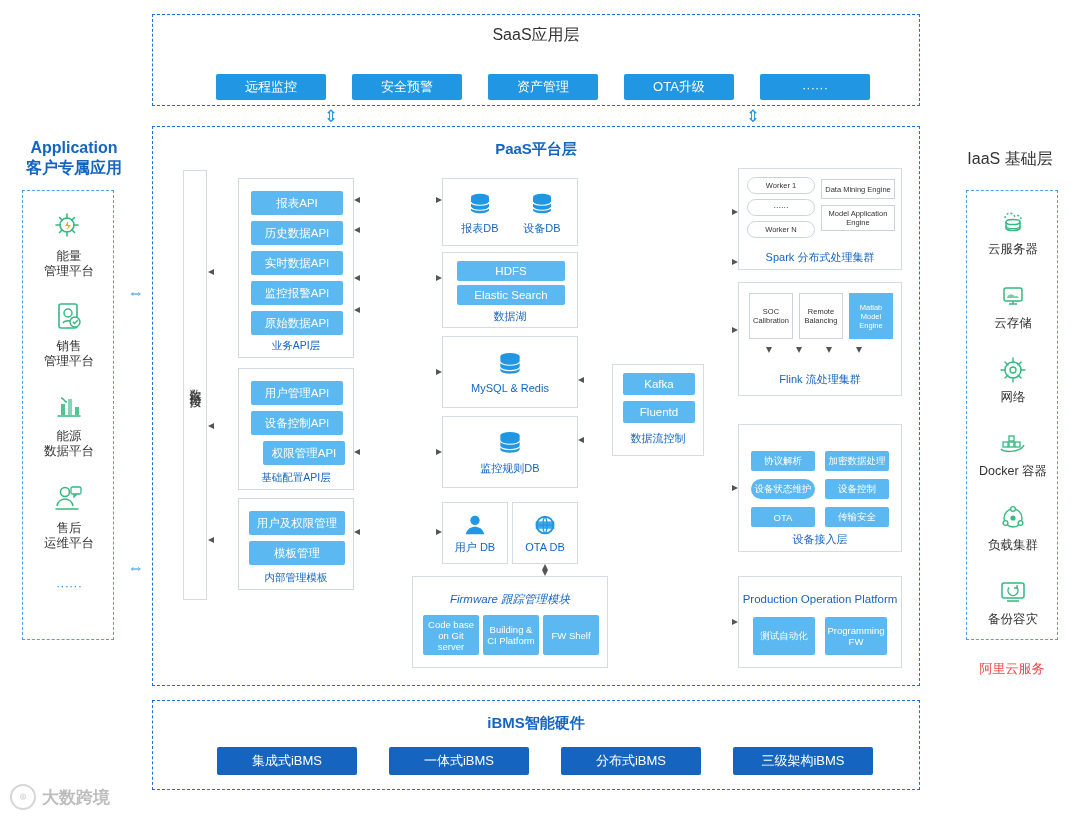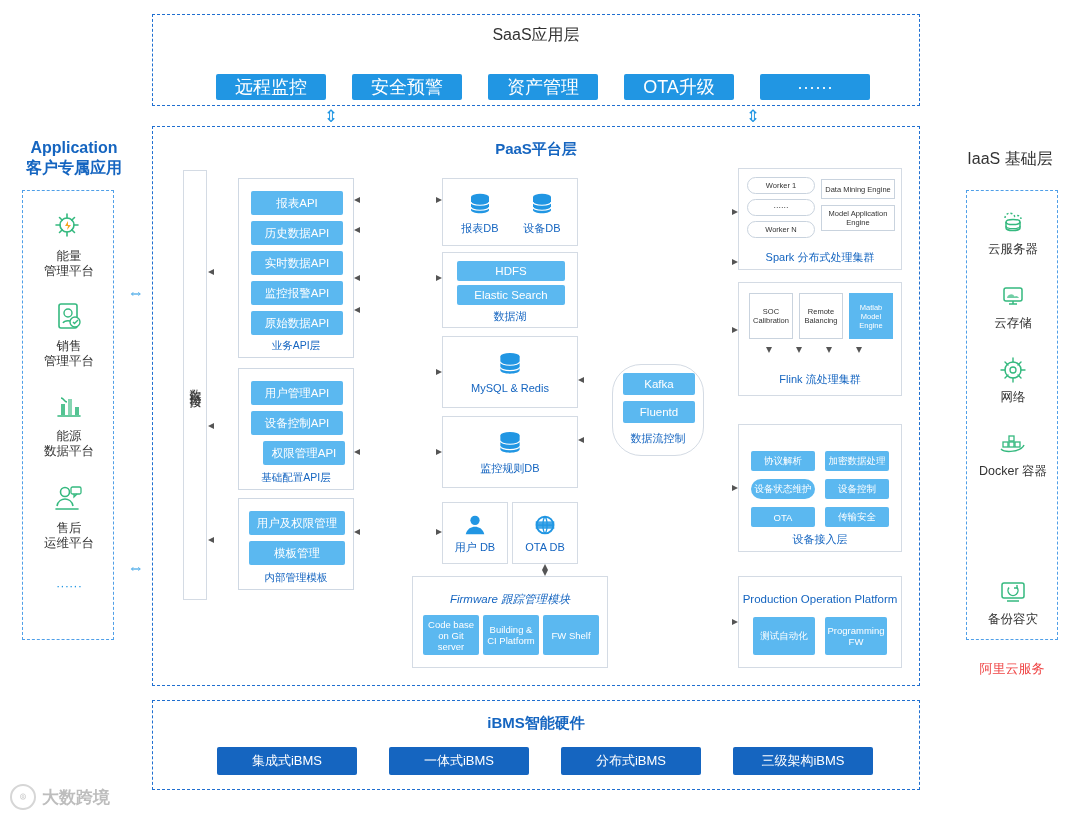--- a/index.html
+++ b/index.html
@@ -10,21 +10,21 @@
   }
   .abs{position:absolute;box-sizing:border-box;}
   .dash{border:1px dashed #1f6fd0;}
   .dash-light{border:1px dashed #4f9fe8;}
   .center{display:flex;align-items:center;justify-content:center;text-align:center;}
   .col{display:flex;flex-direction:column;}
 
   .layer-title{color:#1565c0;font-weight:bold;font-size:15px;}
   .side-title{color:#1565c0;font-weight:bold;font-size:16px;line-height:20px;text-align:center;}
 
-  .pill{background:#2196e3;color:#fff;font-size:18px;border-radius:2px;}
+  .pill{background:#2196e3;color:#fff;font-size:13px;border-radius:2px;}
   .pill-dark{background:#1565c0;color:#fff;font-size:13px;border-radius:2px;}
   .api{background:#5bb8f0;color:#fff;font-size:11.5px;border-radius:2px;}
   .grpbox{border:1px solid #cfd8e3;background:#fff;}
   .grplabel{color:#1565c0;font-size:10.5px;text-align:center;}
   .whitebox{border:1px solid #d4dbe4;background:#fff;}
   .dbname{color:#1565c0;font-size:11px;text-align:center;}
   .smallblue{background:#5bb8f0;color:#fff;font-size:9.5px;border-radius:2px;}
   .tinybox{border:1px solid #c9d3de;background:#fff;font-size:8px;color:#333;}
   .sideitem{color:#333;font-size:12.5px;text-align:center;}
   .hline{height:1px;}
@@ -140,20 +140,30 @@
   <div class="abs col center" style="left:0;top:230px;width:92px;height:66px;">
     <svg width="32" height="32" viewBox="0 0 32 32">
       <rect x="6" y="14" width="5" height="5" fill="none" stroke="#35b97f" stroke-width="1.3"></rect>
       <rect x="12" y="14" width="5" height="5" fill="none" stroke="#35b97f" stroke-width="1.3"></rect>
       <rect x="18" y="14" width="5" height="5" fill="none" stroke="#35b97f" stroke-width="1.3"></rect>
       <rect x="12" y="8" width="5" height="5" fill="none" stroke="#35b97f" stroke-width="1.3"></rect>
       <path d="M4 21c4 4 20 3 23-4" fill="none" stroke="#35b97f" stroke-width="1.5"></path>
     </svg>
     <div class="sideitem" style="margin-top:3px;">Docker 容器</div>
   </div>
+  <div class="abs col center" style="left:0;top:304px;width:92px;height:66px;">
+    <svg width="32" height="32" viewBox="0 0 32 32">
+      <circle cx="16" cy="16" r="9" fill="none" stroke="#35b97f" stroke-width="1.4"></circle>
+      <circle cx="16" cy="16" r="2.6" fill="#35b97f"></circle>
+      <circle cx="16" cy="7" r="2.4" fill="#fff" stroke="#35b97f" stroke-width="1.3"></circle>
+      <circle cx="8.5" cy="21" r="2.4" fill="#fff" stroke="#35b97f" stroke-width="1.3"></circle>
+      <circle cx="23.5" cy="21" r="2.4" fill="#fff" stroke="#35b97f" stroke-width="1.3"></circle>
+    </svg>
+    <div class="sideitem" style="margin-top:3px;">负载集群</div>
+  </div>
   <div class="abs col center" style="left:0;top:378px;width:92px;height:66px;">
     <svg width="32" height="32" viewBox="0 0 32 32">
       <rect x="5" y="7" width="22" height="15" rx="2" fill="none" stroke="#35b97f" stroke-width="1.5"></rect>
       <path d="M12 11.5a5 5 0 108 0" fill="none" stroke="#35b97f" stroke-width="1.4"></path>
       <path d="M20 9v3h-3" fill="none" stroke="#35b97f" stroke-width="1.4"></path>
       <path d="M10 25h12" stroke="#35b97f" stroke-width="1.5"></path>
     </svg>
     <div class="sideitem" style="margin-top:3px;">备份容灾</div>
   </div>
 </div>
@@ -242,21 +252,21 @@
 
 <div class="abs whitebox col center" style="left:512px;top:502px;width:66px;height:62px;">
   <svg width="26" height="26" viewBox="0 0 28 28">
     <circle cx="14" cy="13" r="9" fill="none" stroke="#2196e3" stroke-width="2"></circle>
     <path d="M5 13h18M14 4c3 3 3 15 0 18M14 4c-3 3-3 15 0 18" fill="none" stroke="#2196e3" stroke-width="1.4"></path>
     <rect x="4" y="9" width="20" height="8" fill="#2196e3" opacity=".85"></rect>
   </svg>
   <div class="dbname" style="margin-top:2px;">OTA DB</div>
 </div>
 
-<div class="abs whitebox" style="left:612px;top:364px;width:92px;height:92px;border-radius:29px;">
+<div class="abs whitebox" style="left:612px;top:364px;width:92px;height:92px;">
   <div class="abs center api" style="left:10px;top:8px;width:72px;height:22px;">Kafka</div>
   <div class="abs center api" style="left:10px;top:36px;width:72px;height:22px;">Fluentd</div>
   <div class="abs center dbname" style="left:0;top:66px;width:100%;height:14px;">数据流控制</div>
 </div>
 
 <div class="abs whitebox" style="left:738px;top:168px;width:164px;height:102px;">
   <div class="abs" style="left:8px;top:8px;width:68px;height:66px;">
     <div class="abs center tinybox" style="left:0;top:0;width:68px;height:17px;border-radius:9px;font-size:7.5px;">Worker 1</div>
     <div class="abs center tinybox" style="left:0;top:22px;width:68px;height:17px;border-radius:9px;font-size:7.5px;">······</div>
     <div class="abs center tinybox" style="left:0;top:44px;width:68px;height:17px;border-radius:9px;font-size:7.5px;">Worker N</div>

